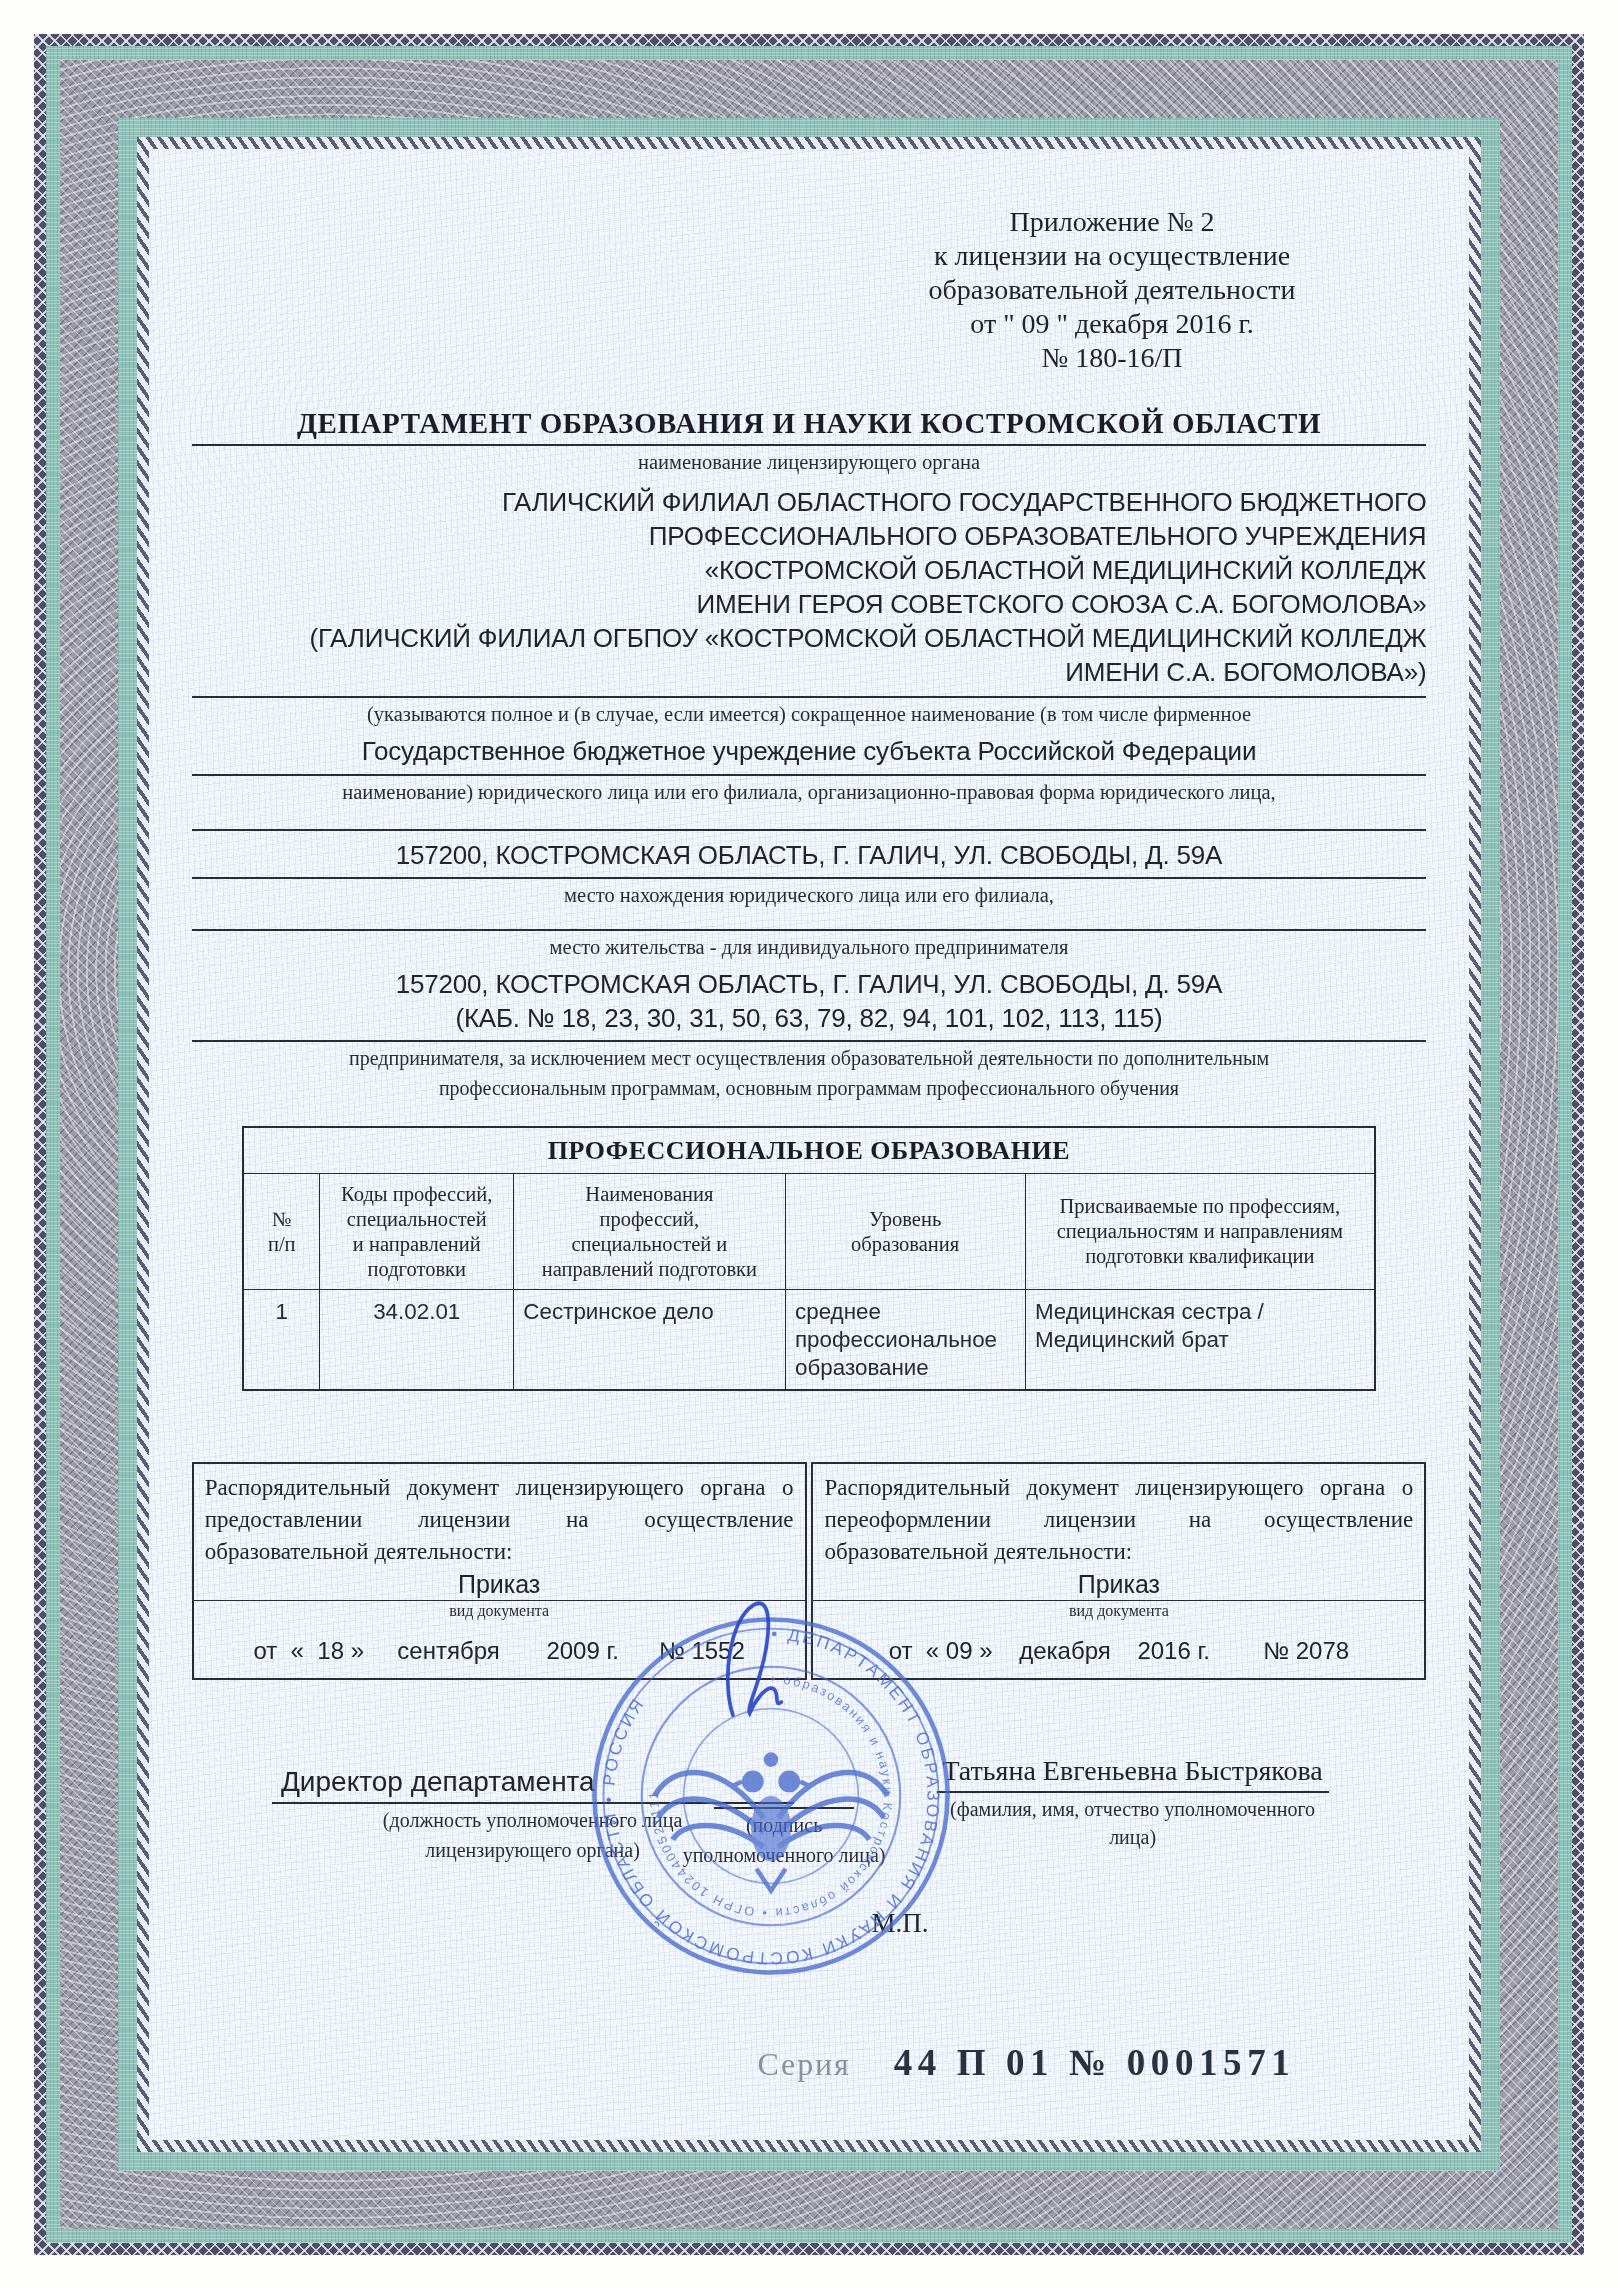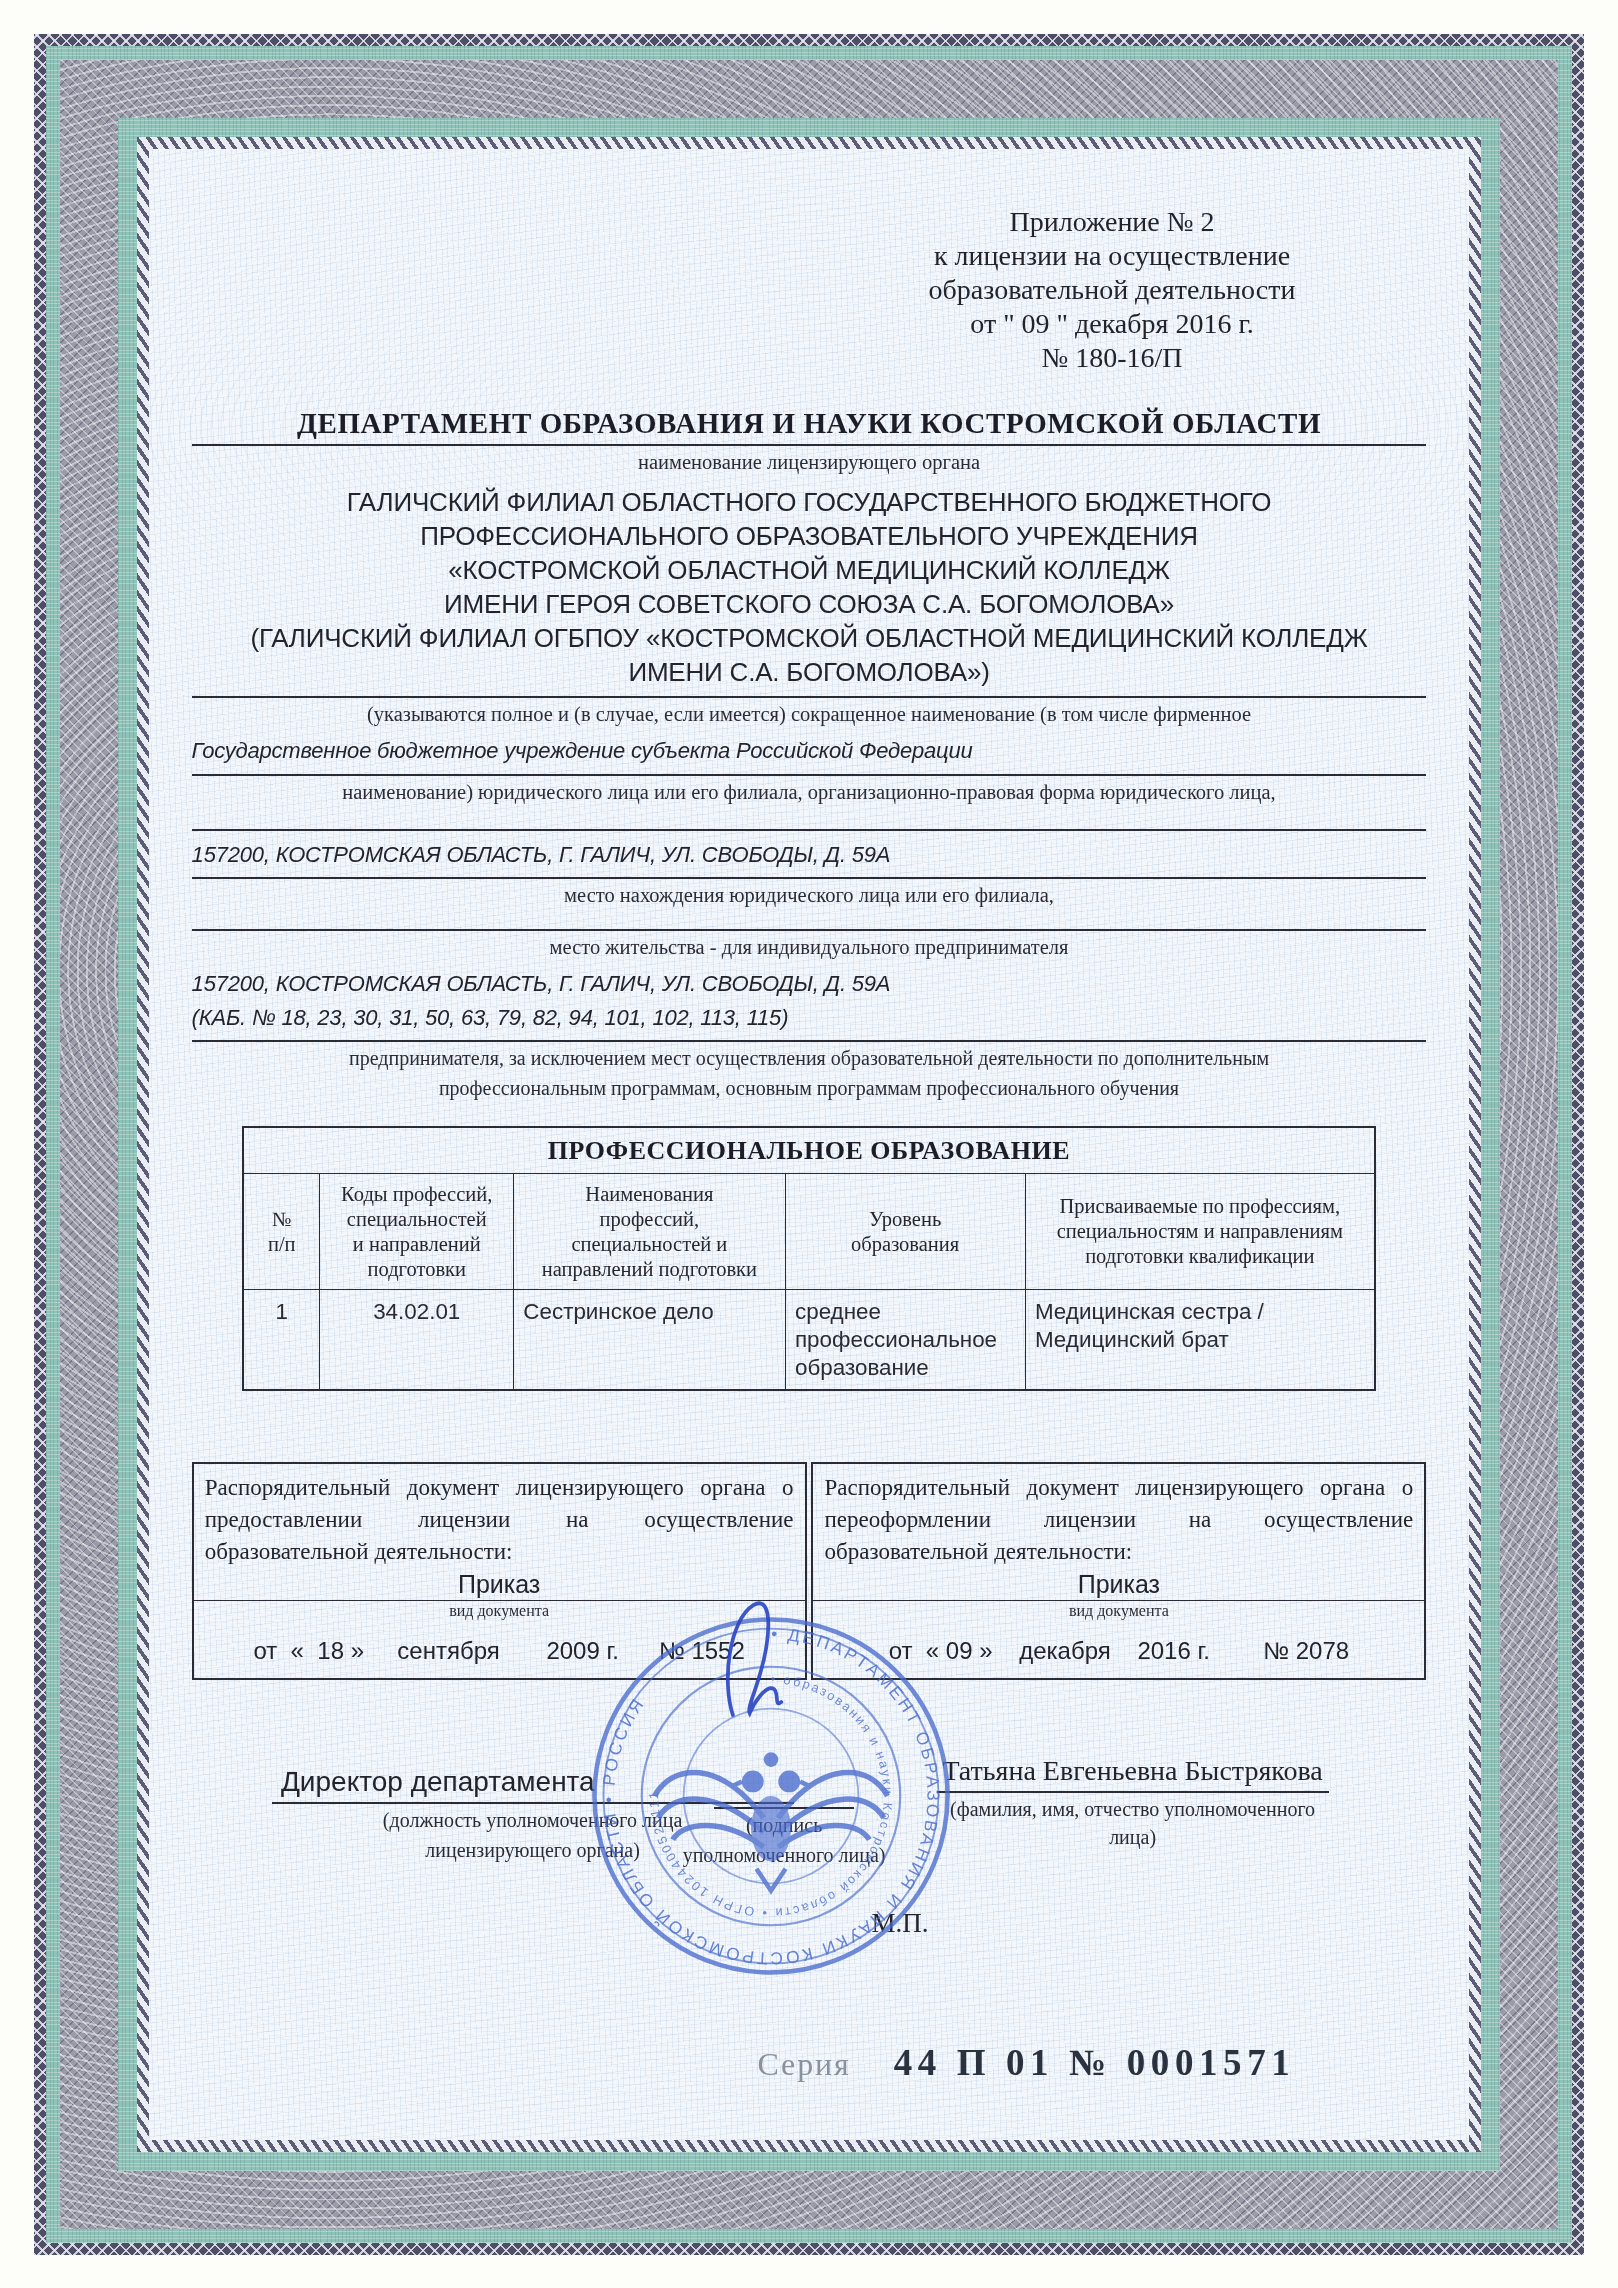--- a/index.html
+++ b/index.html
@@ -51,23 +51,23 @@
     overflow:hidden;
   }
   
   .hdr-block{margin:24px 131px 0 auto;text-align:center;
     font-size:28px;line-height:34px;color:#23232c;}
   .doc-title{margin-top:32px;text-align:center;font-weight:bold;font-size:29px;
     letter-spacing:0.6px;border-bottom:2.8px solid #2b2b36;padding-bottom:4.7px;color:#1d1d27;}
   .cap{text-align:center;font-size:20.5px;line-height:28px;color:#2b2b35;margin-top:1.9px;}
   .cap-sm{font-size:20px;}
   .sans{font-family:"Liberation Sans", sans-serif;letter-spacing:-0.2px;}
-  .org-lines{margin-top:9.3px;text-align:center;font-size:26px;line-height:34px;color:#23232c;}
+  .org-lines{margin-top:9.3px;text-align:right;font-size:26px;line-height:34px;color:#23232c;}
   .rule{border-top:2.3px solid #2b2b36;margin-top:6.5px;}
-  .big-line{text-align:left;font-size:22px;line-height:32px;margin-top:7.5px;color:#23232c;font-style:italic;}
+  .big-line{text-align:center;font-size:26px;line-height:32px;margin-top:7.5px;color:#23232c;}
   .spacer18{height:17px;}
   .spacer14{height:13px;}
   
   table.pro{border-collapse:collapse;margin:24px auto 0 auto;width:1134px;
     border:2.3px solid #2b2b36;}
   table.pro td,table.pro th{border:1.9px solid #2b2b36;}
   .pro-title{font-weight:bold;font-size:26px;letter-spacing:0.5px;text-align:center;
     padding:7.5px 0;color:#1d1d27;}
   .pro th{font-weight:normal;font-size:20.5px;line-height:25px;text-align:center;
     padding:7.5px 5.6px;white-space:pre-line;color:#26262e;}

